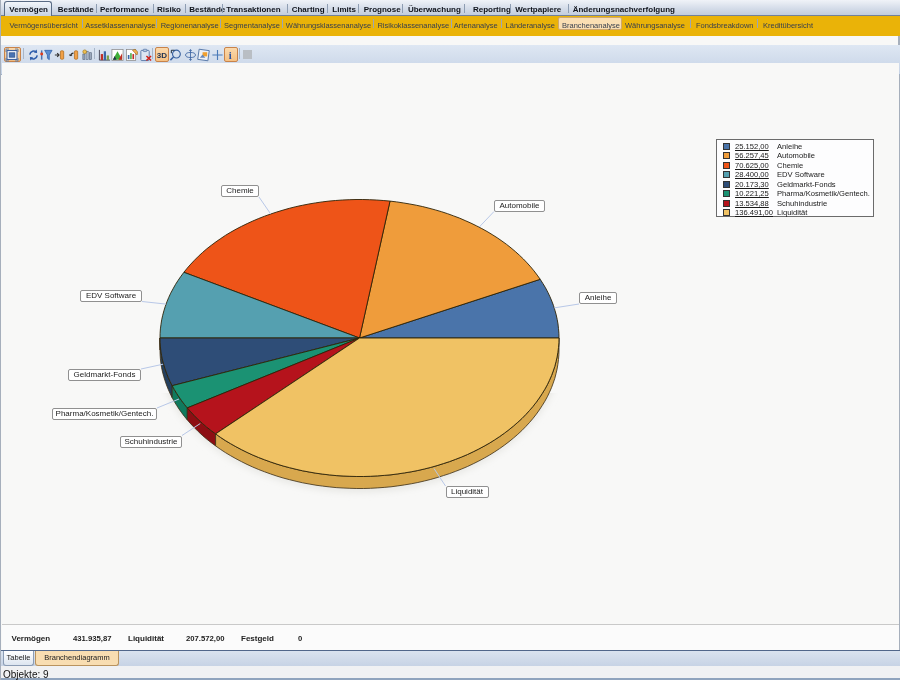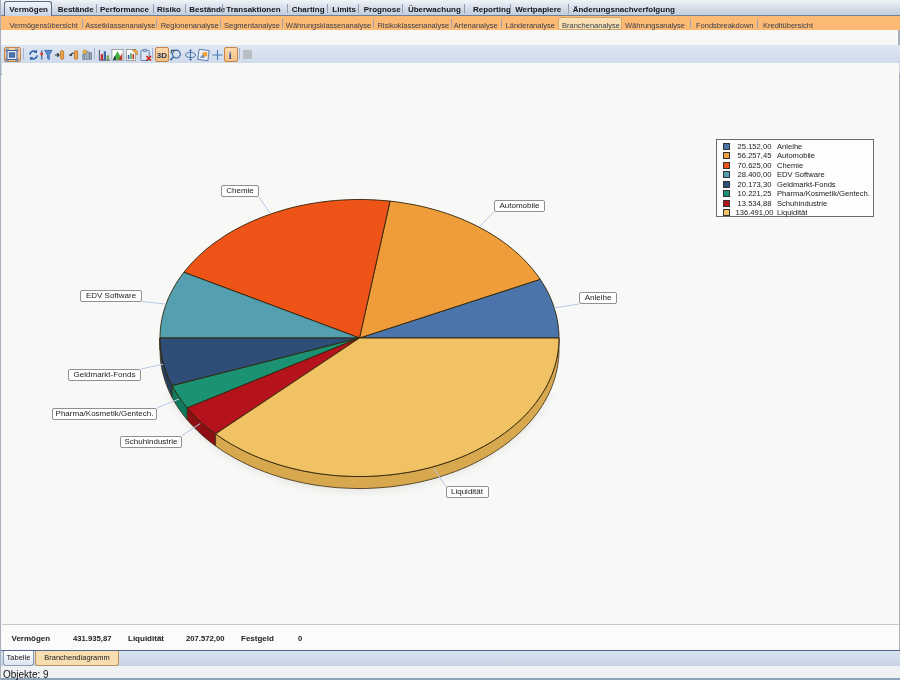--- a/index.html
+++ b/index.html
@@ -6,21 +6,21 @@
   border-left:1px solid #a6afbc; border-right:2px solid #a6afbc; }
 
 #menubar { position:absolute; left:0; top:0; width:900px; height:16px;
   background:linear-gradient(#f0f3f8,#d3dbe8 60%,#c2cddd); border-bottom:1px solid #72819a; }
 .mi { position:absolute; top:4.6px; font-size:8px; font-weight:bold; color:#10141c; white-space:pre; }
 .mdiv { position:absolute; top:4px; width:1px; height:9px; background:#8e9db2; }
 .seltab { position:absolute; left:3px; top:1px; width:48px; height:15px;
   background:linear-gradient(#f2f6fb,#c6d2e3); border:1px solid #5a6c85; border-bottom:none;
   border-radius:3px 3px 0 0; }
 
-#subtabs { position:absolute; left:0; top:16px; width:900px; height:14px; background:#fdba74; }
+#subtabs { position:absolute; left:0; top:16px; width:900px; height:20px; background:#eab308; }
 .si { position:absolute; top:4.5px; font-size:7.5px; color:#39404e; white-space:pre; }
 .sdiv { position:absolute; top:3px; width:1px; height:9px; background:#9aa6b8; }
 .subsel { position:absolute; left:557px; top:0.5px; width:64px; height:13px;
   background:#fadfb3; border:1px solid #cfa86e; border-radius:2px; }
 
 #titlebar { position:absolute; left:0; top:30px; width:900px; height:15px;
   background:linear-gradient(#7b92b9,#5170a0); border-top:1px solid #aebfd6; }
 #titlebar .t1 { position:absolute; left:5px; top:2.6px; font-size:10.3px; font-weight:bold; color:#fff; white-space:pre;
   transform:scaleX(0.84); transform-origin:0 0; }
 #titlebar .t2 { position:absolute; left:101.5px; top:2.6px; font-size:10.3px; font-weight:bold; color:#fff; white-space:pre; }
@@ -32,21 +32,21 @@
 .tdiv { position:absolute; top:3px; width:1px; height:11px; background:#a8b6c8; }
 
 #chart { position:absolute; left:1px; top:63px; width:897px; height:561px; background:#f8f8f7; }
 #chart svg.main { position:absolute; left:0; top:0; }
 .plabel { position:absolute; background:#fff; border:1px solid #909090; border-radius:2px;
   font-size:8px; color:#222; text-align:center; line-height:10px; white-space:nowrap; }
 #legend { position:absolute; left:714px; top:75.5px; width:158px; height:78px; background:#fdfdfe;
   border:1px solid #6b6b6b; padding-top:2px; }
 .lrow { position:relative; height:9.55px; font-size:7.6px; color:#1a1a1a; overflow:visible; }
 .sw { position:absolute; left:6px; top:1px; width:7px; height:7px; border:1px solid #333; }
-.lv { position:absolute; left:18px; width:39px; text-align:center; top:0; }
+.lv { position:absolute; left:18px; width:39px; text-align:left; top:0;text-decoration:underline; }
 .ln { position:absolute; left:60px; top:0; }
 
 #valrow { position:absolute; left:1px; top:624px; width:897px; height:26px; background:#fbfbfb; border-top:1px solid #c9c9c9; }
 #valrow span { position:absolute; top:9px; font-size:8px; font-weight:bold; color:#222; }
 #valrow span.num { font-size:7.7px; top:9.3px; }
 #bottabs { position:absolute; left:0; top:650px; width:900px; height:16px;
   background:linear-gradient(#dae3ef,#c7d3e5); border-top:1.5px solid #51678a; }
 .btab { position:absolute; top:0; height:15px; font-size:7.5px; color:#222; text-align:center;
   border:1px solid #8b9cb4; border-top:none; border-radius:0 0 3px 3px; line-height:14px; }
 #tab1 { left:2px; width:31px; background:linear-gradient(#ffffff,#dce5f0); }

